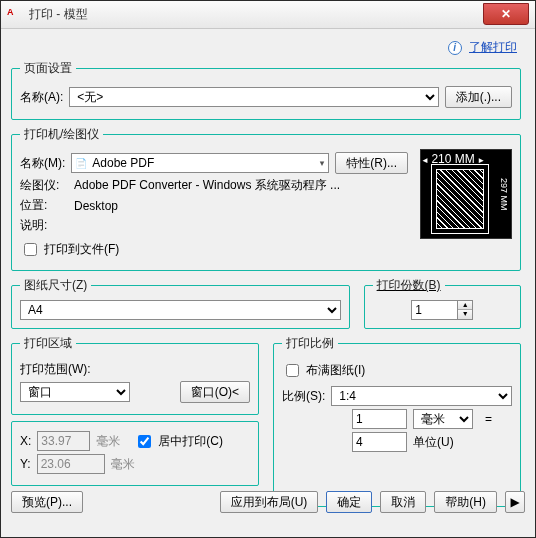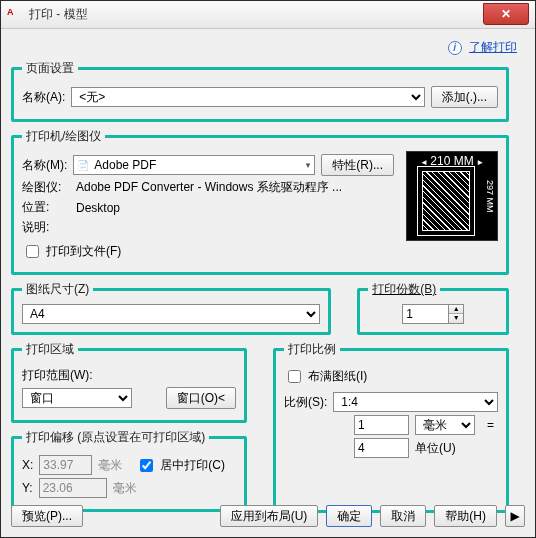--- a/index.html
+++ b/index.html
@@ -6,43 +6,43 @@
   body { margin: 0; background: #5a5a5a; width: 536px; height: 538px; overflow: hidden; }
   .window { width: 536px; height: 538px; background: #f0f0f0; border: 1px solid #2a2a2a; position: relative; }
   .titlebar { height: 28px; background: linear-gradient(#fbfbfb,#e8e8e8); display: flex; align-items: center; padding: 0 0 0 6px; border-bottom: 1px solid #c8c8c8; }
   .titlebar-icon { width: 16px; height: 16px; margin-right: 6px; font-size:9px; color:#c00; font-weight:bold;}
   .titlebar-text { flex: 1; color: #333; }
   .close-btn { width: 46px; height: 22px; background: linear-gradient(#e46060,#c33a2f); border: 1px solid #8a2020; border-radius: 0 0 3px 3px; margin-right: 6px; margin-top:-2px; display:flex; align-items:center; justify-content:center; color:#fff; font-weight:bold; font-size:11px;}
   .body-area { position:absolute; top:28px; left:0; right:0; bottom:0; padding:8px 10px 10px 10px; background:#f0f0f0;}
   .learn-row { text-align:right; padding:2px 8px 4px 0;}
   .learn-link { color:#1a4fbf; text-decoration:underline; cursor:pointer;}
   .info-icon { display:inline-block; width:14px; height:14px; border-radius:50%; background:#fff; border:1px solid #3a78c8; color:#3a78c8; text-align:center; line-height:12px; font-style:italic; font-weight:bold; font-size:10px; margin-right:4px; vertical-align:middle;}
-  fieldset { border:3px solid #14b8a6; border-radius:2px; margin:0 16px 6px 0; padding:6px 8px 8px 8px; }
+  fieldset { border:1px solid #14b8a6; border-radius:2px; margin:0 4px 6px 0; padding:6px 8px 8px 8px; }
   legend { padding:0 4px; color:#222;}
   .row { display:flex; align-items:center; gap:6px; margin:3px 0;}
   label.inline { white-space:nowrap; }
   select, input[type=text] { height:20px; border:1px solid #8a8a8a; background:#fff; padding:0 3px;}
   select.combo { background:#fff;}
   .printer-select { flex:1; display:flex; align-items:center; border:1px solid #8a8a8a; background:#fff; height:20px; padding:0 2px; gap:4px;}
   .pdf-icon { width:14px; height:14px; display:inline-flex; align-items:center; justify-content:center; font-size:10px;}
   .btn { height:22px; background:linear-gradient(#fdfdfd,#e6e6e6); border:1px solid #8b8b8b; border-radius:2px; padding:0 10px; cursor:pointer;}
   .preview-box { width:92px; height:90px; background:#000; border:1px solid #333; position:relative; margin-left:6px;}
-  .preview-dims-top { position:absolute; top:2px; left:0; right:0; text-align:center; color:#fff; font-size:9px;}
+  .preview-dims-top { position:absolute; top:2px; left:0; right:0; color:#fff; font-size:9px;}
   .preview-dims-right { position:absolute; top:0; bottom:0; right:2px; writing-mode:vertical-rl; text-align:center; color:#fff; font-size:9px;}
   .preview-page { position:absolute; top:14px; left:10px; width:58px; height:70px; border:1px solid #fff;}
   .preview-hatch { position:absolute; top:4px; left:4px; right:4px; bottom:4px; border:1px solid #fff; background:repeating-linear-gradient(45deg,#000 0 3px,#fff 3px 4px);}
   .two-col { display:flex; gap:10px;}
   .col { flex:1;}
   .spinner-wrap { display:inline-flex; align-items:stretch;}
   .spinner-wrap input { width:46px; border-right:none;}
   .spinner-btns { display:flex; flex-direction:column; border:1px solid #8a8a8a;}
   .spinner-btns div { width:14px; height:9px; background:linear-gradient(#fafafa,#e2e2e2); font-size:7px; text-align:center; line-height:8px; border-bottom:1px solid #aaa; cursor:pointer;}
   .spinner-btns div:last-child{border-bottom:none;}
   input.ro { background:#f0f0f0; color:#888;}
-  .footer { position:absolute; left:10px; right:10px; bottom:10px; display:flex; gap:8px; align-items:center;}
+  .footer { position:absolute; left:10px; right:10px; bottom:24px; display:flex; gap:8px; align-items:center;}
   .footer .spacer { flex:1;}
   .arrow-btn { width:20px; height:22px; background:linear-gradient(#fdfdfd,#e6e6e6); border:1px solid #8b8b8b; border-radius:2px; font-size:10px; text-align:center; line-height:20px; cursor:pointer;}
   .chk { display:inline-flex; align-items:center; gap:4px;}
   .muted { color:#888;}
   .sel-flex { flex:1;}
   .pdf-caret { margin-left:auto; font-size:9px; color:#555; padding-right:2px;}
   .val-row { display:flex; align-items:center; gap:6px; margin:3px 0 3px 70px;}
   .eq { margin-left:6px;}
 </style>
 </head>
@@ -145,21 +145,20 @@
           <div class="row">
             <select class="combo" style="width:110px;">
               <option>窗口</option>
             </select>
             <span style="flex:1;"></span>
             <button class="btn">窗口(O)&lt;</button>
           </div>
         </fieldset>
 
         <fieldset>
-          <legend>打印偏移 (原点设置在可打印区域)</legend>
           <div class="row">
             <label class="inline">X:</label>
             <input type="text" class="ro" style="width: 53px;" readonly="" value="33.97">
             <span class="muted">毫米</span>
             <span class="chk" style="margin-left:8px;">
               <input type="checkbox" checked="" style="">
               <span>居中打印(C)</span>
             </span>
           </div>
           <div class="row">

